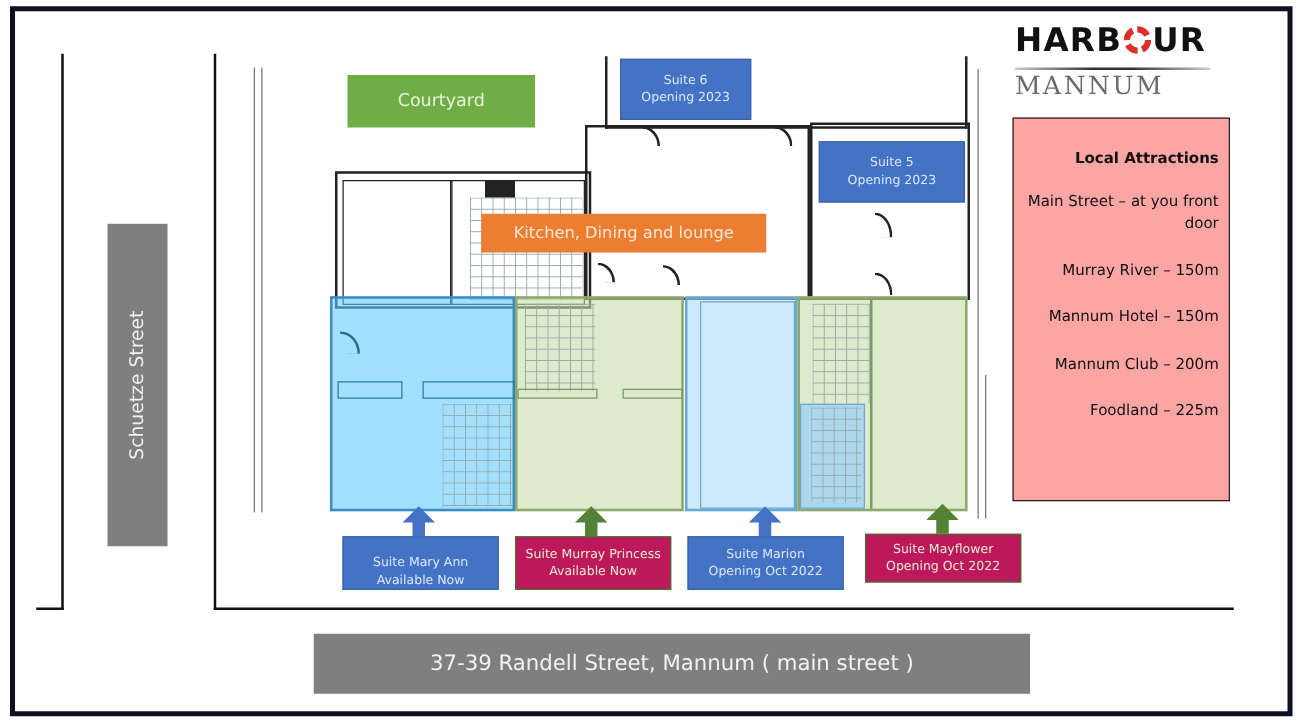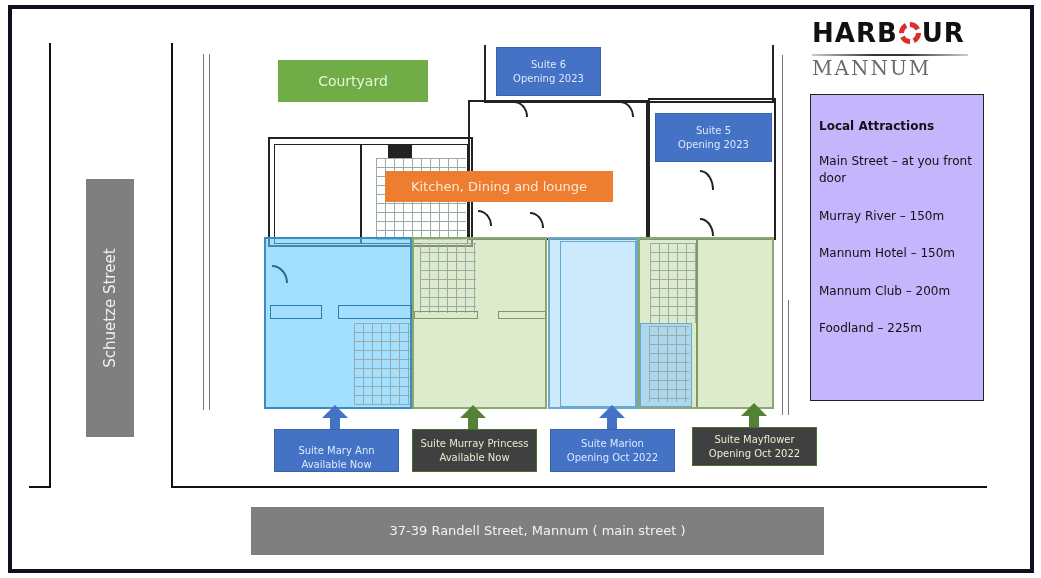--- a/index.html
+++ b/index.html
@@ -4,35 +4,35 @@
   <style>
     * { box-sizing: border-box; margin: 0; padding: 0; }
     html, body { width: 1041px; height: 578px; background: #fff; overflow: hidden; }
     body { position: relative; font-family: "Liberation Sans", sans-serif; }
     .frame { position: absolute; left: 8px; top: 5px; width: 1026px; height: 568px; border: 4px solid #0d1020; background: #fff; }
     .abs { position: absolute; }
     .line { position: absolute; background: #111; }
     .gline { position: absolute; background: #777; }
     .label-box { position: absolute; display: flex; align-items: center; justify-content: center; text-align: center; color: #e8f0ff; font-family: "DejaVu Sans", sans-serif; line-height: 1.35; }
     .blue { background: #4472c4; border: 1px solid #3a62aa; }
-    .green { background: #404040; border: 1px solid #466f2c; }
+    .green { background: #be185d; border: 1px solid #466f2c; }
     .lgreen { background: #70ad47; }
     .orange { background: #ed7d31; }
     .gray { background: #7f7f7f; }
     .suite-label { font-size: 10px; color: #dce8ff; }
     .green .suite-label { color: #e0f0d0; }
     .arrow { position: absolute; width: 0; height: 0; }
     .arrow-stem { position: absolute; }
     .wall { position: absolute; border: 2px solid #222; }
     .room-blue { position: absolute; background: rgba(102, 204, 255, 0.6); border: 2px solid #3b8cc0; }
     .room-lblue { position: absolute; background: rgba(170, 220, 250, 0.6); border: 2px solid #6aa9cf; }
     .room-green { position: absolute; background: rgba(198, 220, 170, 0.6); border: 2px solid #8aa870; }
     .tile { position: absolute; background-image: linear-gradient(#9aa 1px, transparent 1px), linear-gradient(90deg, #9aa 1px, transparent 1px); background-size: 9px 9px; }
     .door { position: absolute; border: 2px solid #222; border-bottom: none; border-left: none; border-radius: 0 100% 0 0; }
-    .attractions { position: absolute; left: 810px; top: 94px; width: 174px; height: 307px; border: 1.5px solid #222; background: #c4b5fd; padding: 24px 8px 0 8px; font-family: "DejaVu Sans", sans-serif; font-size: 12px; color: #111; }
+    .attractions { position: absolute; left: 810px; top: 94px; width: 174px; height: 307px; border: 1.5px solid #222; background: #fca5a5; padding: 24px 8px 0 8px; font-family: "DejaVu Sans", sans-serif; font-size: 12px; color: #111; text-align: right; }
     .attractions .title { font-weight: bold; margin-bottom: 20px; font-size: 12px; }
     .attractions .item { margin-bottom: 20px; line-height: 1.45; }
     .logo-top { position: absolute; left: 812px; top: 18px; font-family: "DejaVu Sans", sans-serif; font-weight: bold; font-size: 26px; letter-spacing: 1px; color: #111; }
     .logo-rule { position: absolute; left: 812px; top: 54px; width: 156px; height: 2px; background: linear-gradient(90deg, #ccc, #333 40%, #333 60%, #ccc); }
     .logo-bottom { position: absolute; left: 812px; top: 56px; font-family: "DejaVu Serif", serif; font-size: 20px; letter-spacing: 2px; color: #6a6a6a; }
     .ring { display: inline-block; width: 22px; height: 22px; border-radius: 50%; border: 5px dashed #d9302a; vertical-align: -2px; margin: 0 1px; }
   </style>
 </head>
 <body>
 
@@ -60,21 +60,21 @@
 <div class="gline" style="left:203px;top:54px;width:1px;height:356px;"></div>
 <div class="gline" style="left:209px;top:54px;width:1px;height:356px;"></div>
 <div class="gline" style="left:782px;top:55px;width:1px;height:360px;"></div>
 <div class="gline" style="left:788px;top:300px;width:1px;height:115px;"></div>
 
 <div class="label-box gray" style="left:86px;top:179px;width:48px;height:258px;">
   <span style="transform:rotate(-90deg);white-space:nowrap;font-size:15px;color:#f0f0f0;">Schuetze Street</span>
 </div>
 
 <div class="label-box gray" style="left:251px;top:507px;width:573px;height:48px;">
-  <span style="font-size:13px;color:#f2f2f2;">37-39 Randell Street, Mannum ( main street )</span>
+  <span style="font-size:17px;color:#f2f2f2;">37-39 Randell Street, Mannum ( main street )</span>
 </div>
 
 <div class="wall" style="left:268px;top:137px;width:205px;height:110px;"></div>
 <div class="wall" style="left:274px;top:144px;width:88px;height:100px;border-width:1.5px;"></div>
 <div class="wall" style="left:360px;top:144px;width:108px;height:100px;border-width:1.5px;"></div>
 <div class="tile" style="left:376px;top:158px;width:90px;height:82px;"></div>
 <div class="abs" style="left:388px;top:144px;width:24px;height:14px;background:#222;"></div>
 <div class="wall" style="left:468px;top:100px;width:180px;height:140px;"></div>
 <div class="wall" style="left:484px;top:45px;width:290px;height:58px;border-top:none;"></div>
 <div class="wall" style="left:648px;top:98px;width:128px;height:142px;"></div>

